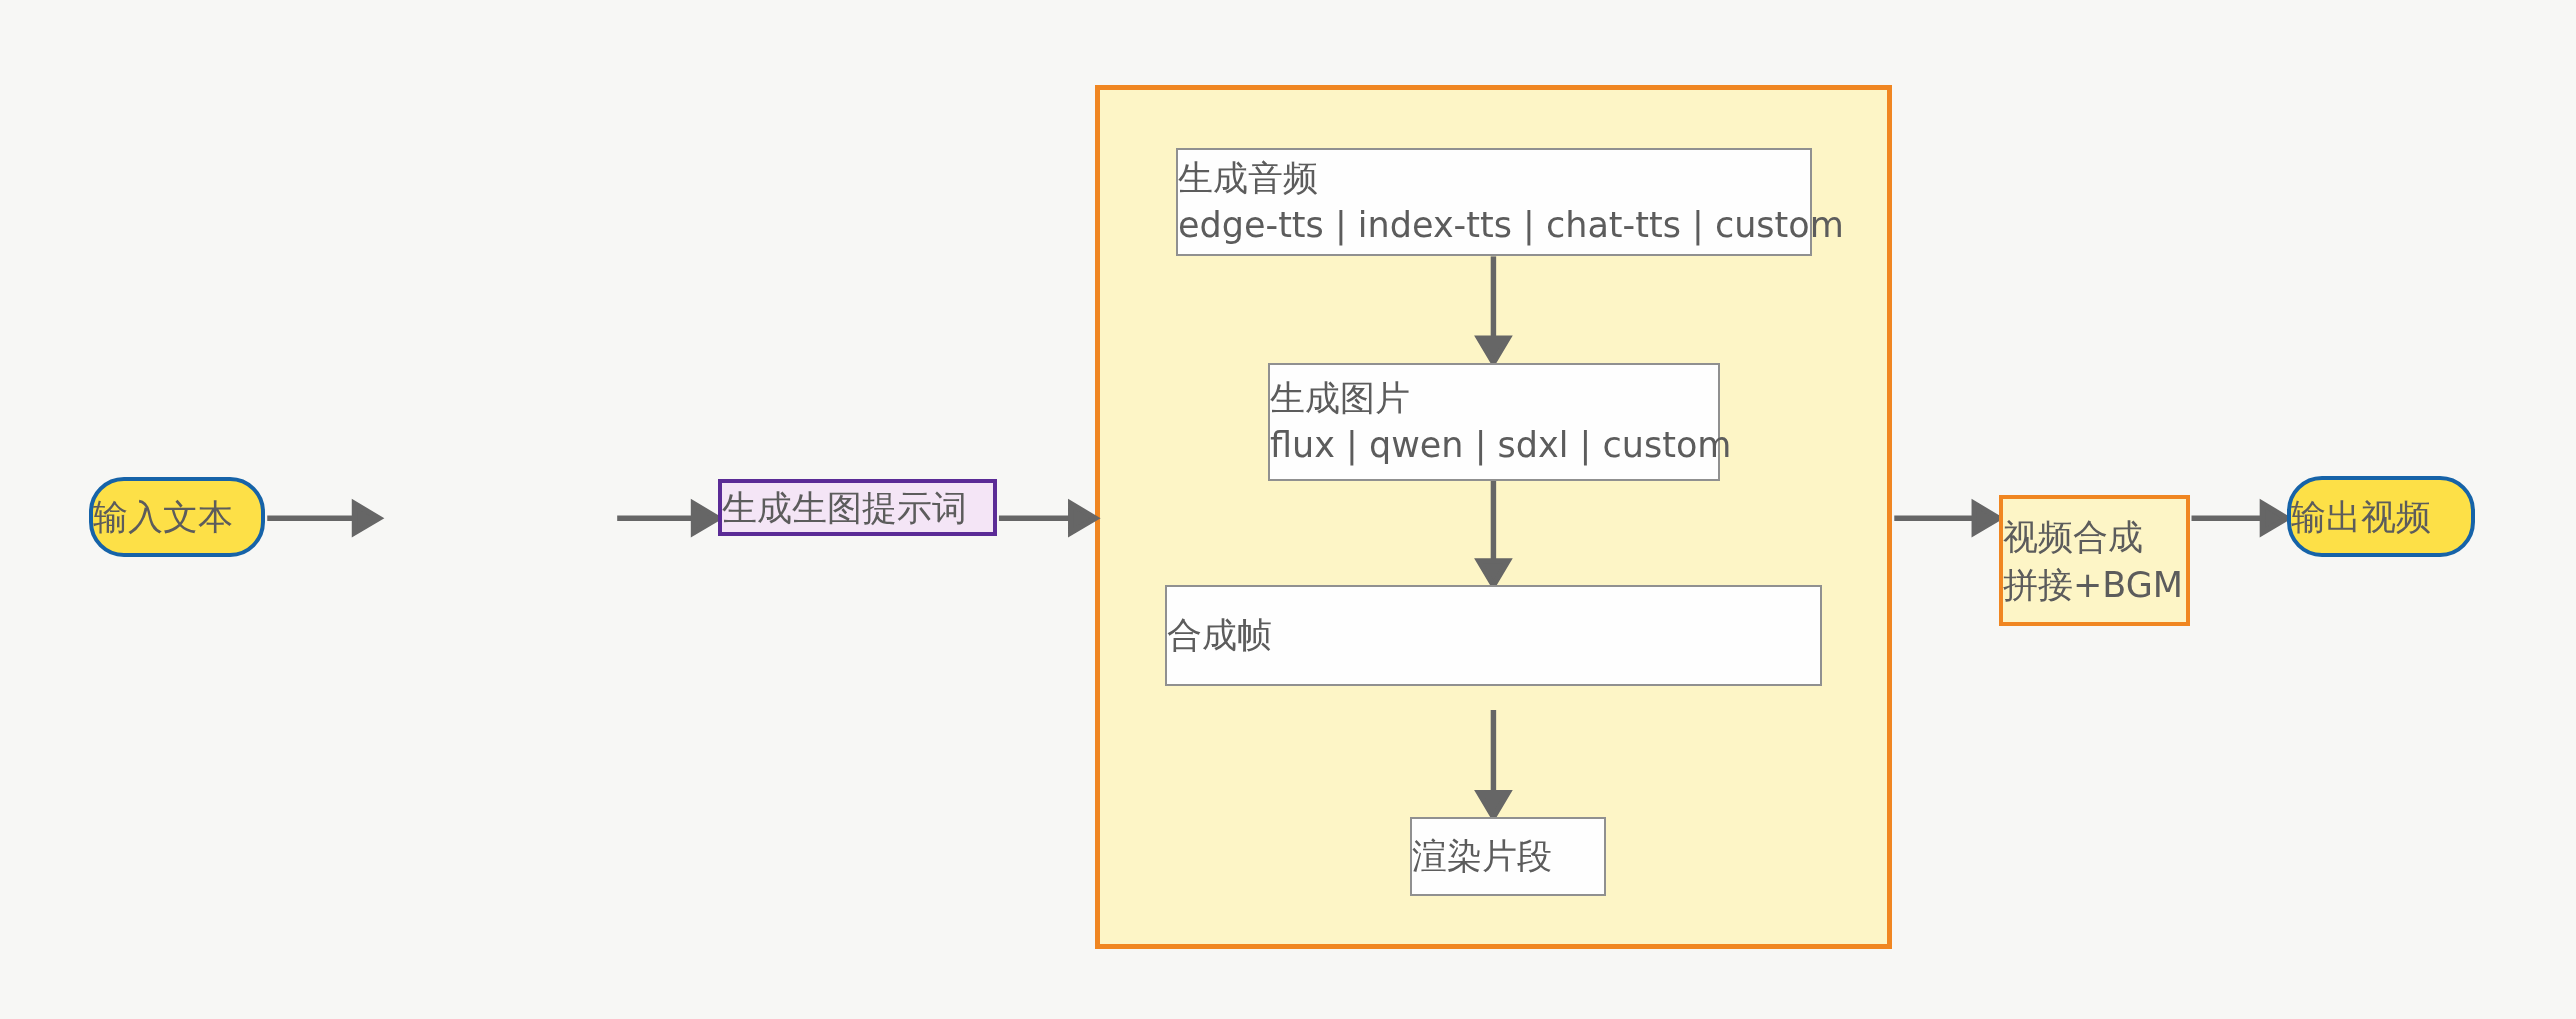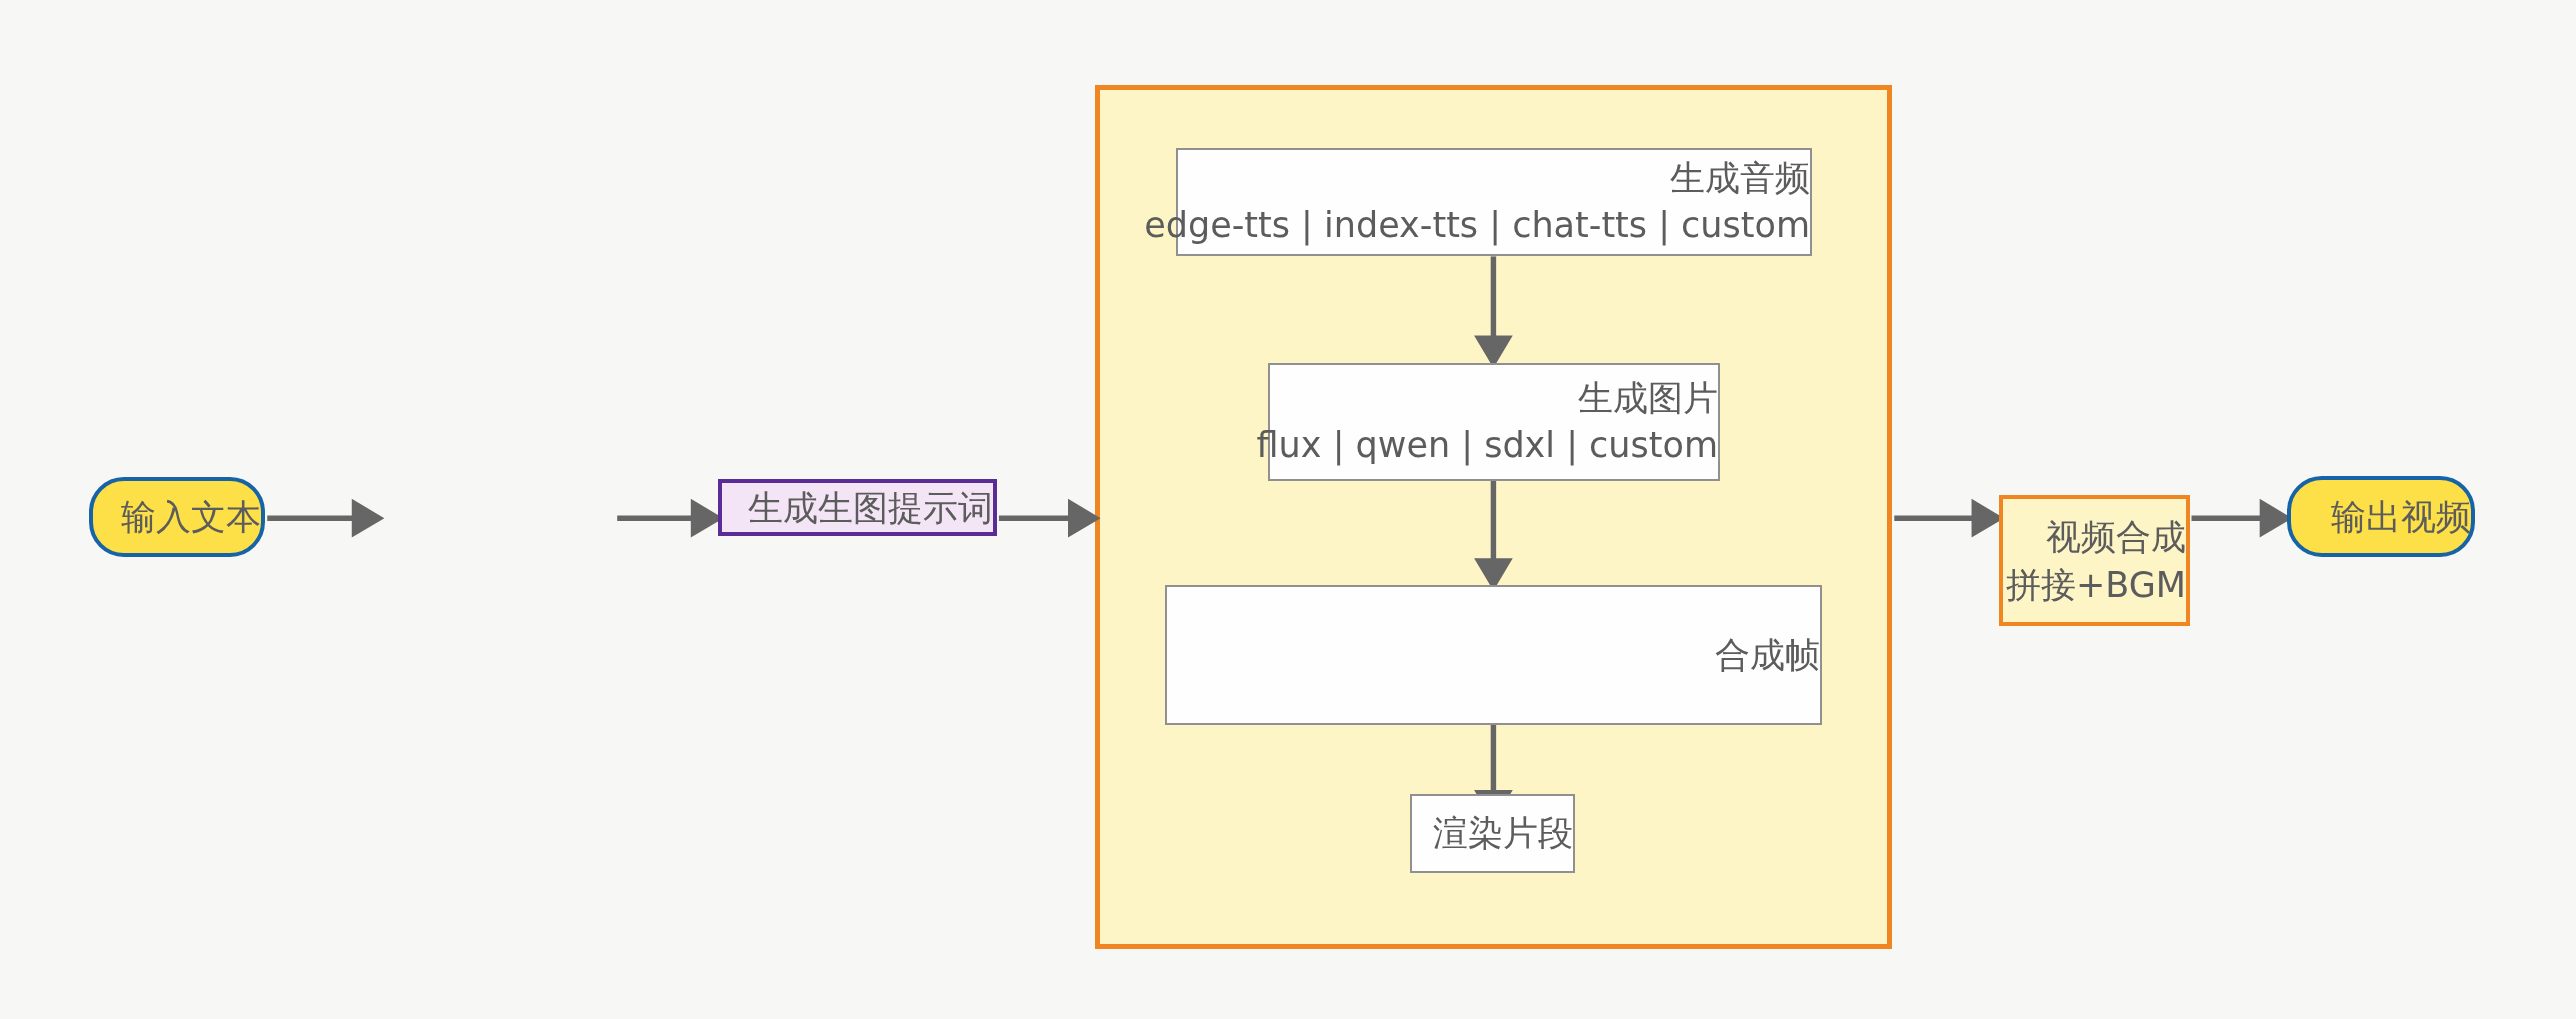--- a/index.html
+++ b/index.html
@@ -18,21 +18,21 @@
   .arrow-layer {
     position: absolute;
     left: 0; top: 0;
     width: 2576px; height: 1020px;
     pointer-events: none;
   }
   .node {
     position: absolute;
     display: flex;
     flex-direction: column;
-    align-items: flex-end;
+    align-items: flex-start;
     justify-content: center;
     box-sizing: border-box;
     text-align: center;
     color: #5c5c5c;
     font-size: 35px;
     line-height: 48px;
     white-space: nowrap;
   }
   .terminal {
     background: #fde047;
@@ -52,22 +52,22 @@
     border: 2.7px solid #909090;
     line-height: 47px;
   }
   
   .n-input   { left: 89px;   top: 477px; width: 176px; height: 80px;  }
   .n-script  { left: 379px;  top: 454px; width: 236px; height: 128px; }
   .n-prompt  { left: 718px;  top: 479px; width: 279px; height: 57px;  }
   .n-group   { left: 1095px; top: 85px;  width: 797px; height: 864px; }
   .n-audio   { left: 1176px; top: 148px; width: 636px; height: 108px; }
   .n-image   { left: 1268px; top: 363px; width: 452px; height: 118px; }
-  .n-frame   { left: 1165px; top: 585px; width: 657px; height: 140px; }
-  .n-render  { left: 1410px; top: 794px; width: 165px; height: 79px; padding-left: 33px;  }
+  .n-frame   { left: 1165px; top: 585px; width: 657px; height: 101px; }
+  .n-render  { left: 1410px; top: 817px; width: 196px; height: 79px;  }
   .n-compose { left: 1999px; top: 454px; width: 191px; height: 131px; margin-top: 41px; }
   .n-output  { left: 2287px; top: 476px; width: 188px; height: 81px;  }
 </style>
 </head>
 <body>
 
 <div class="canvas">
 
   <div class="node group n-group"></div>
 

